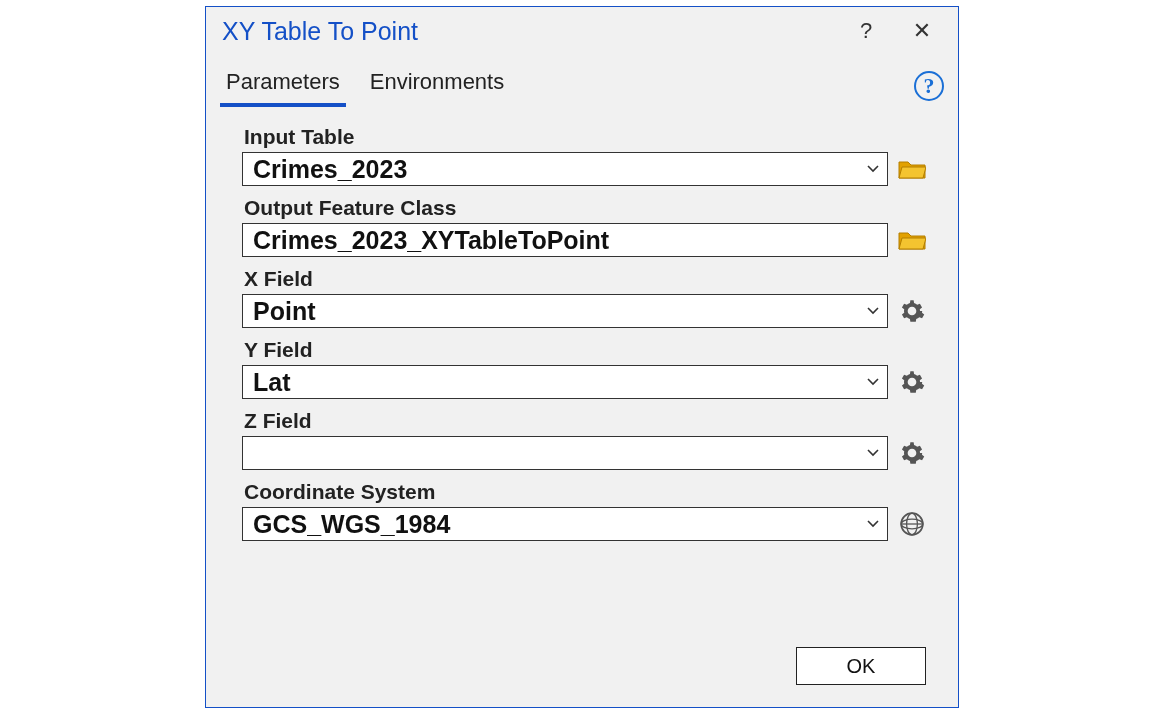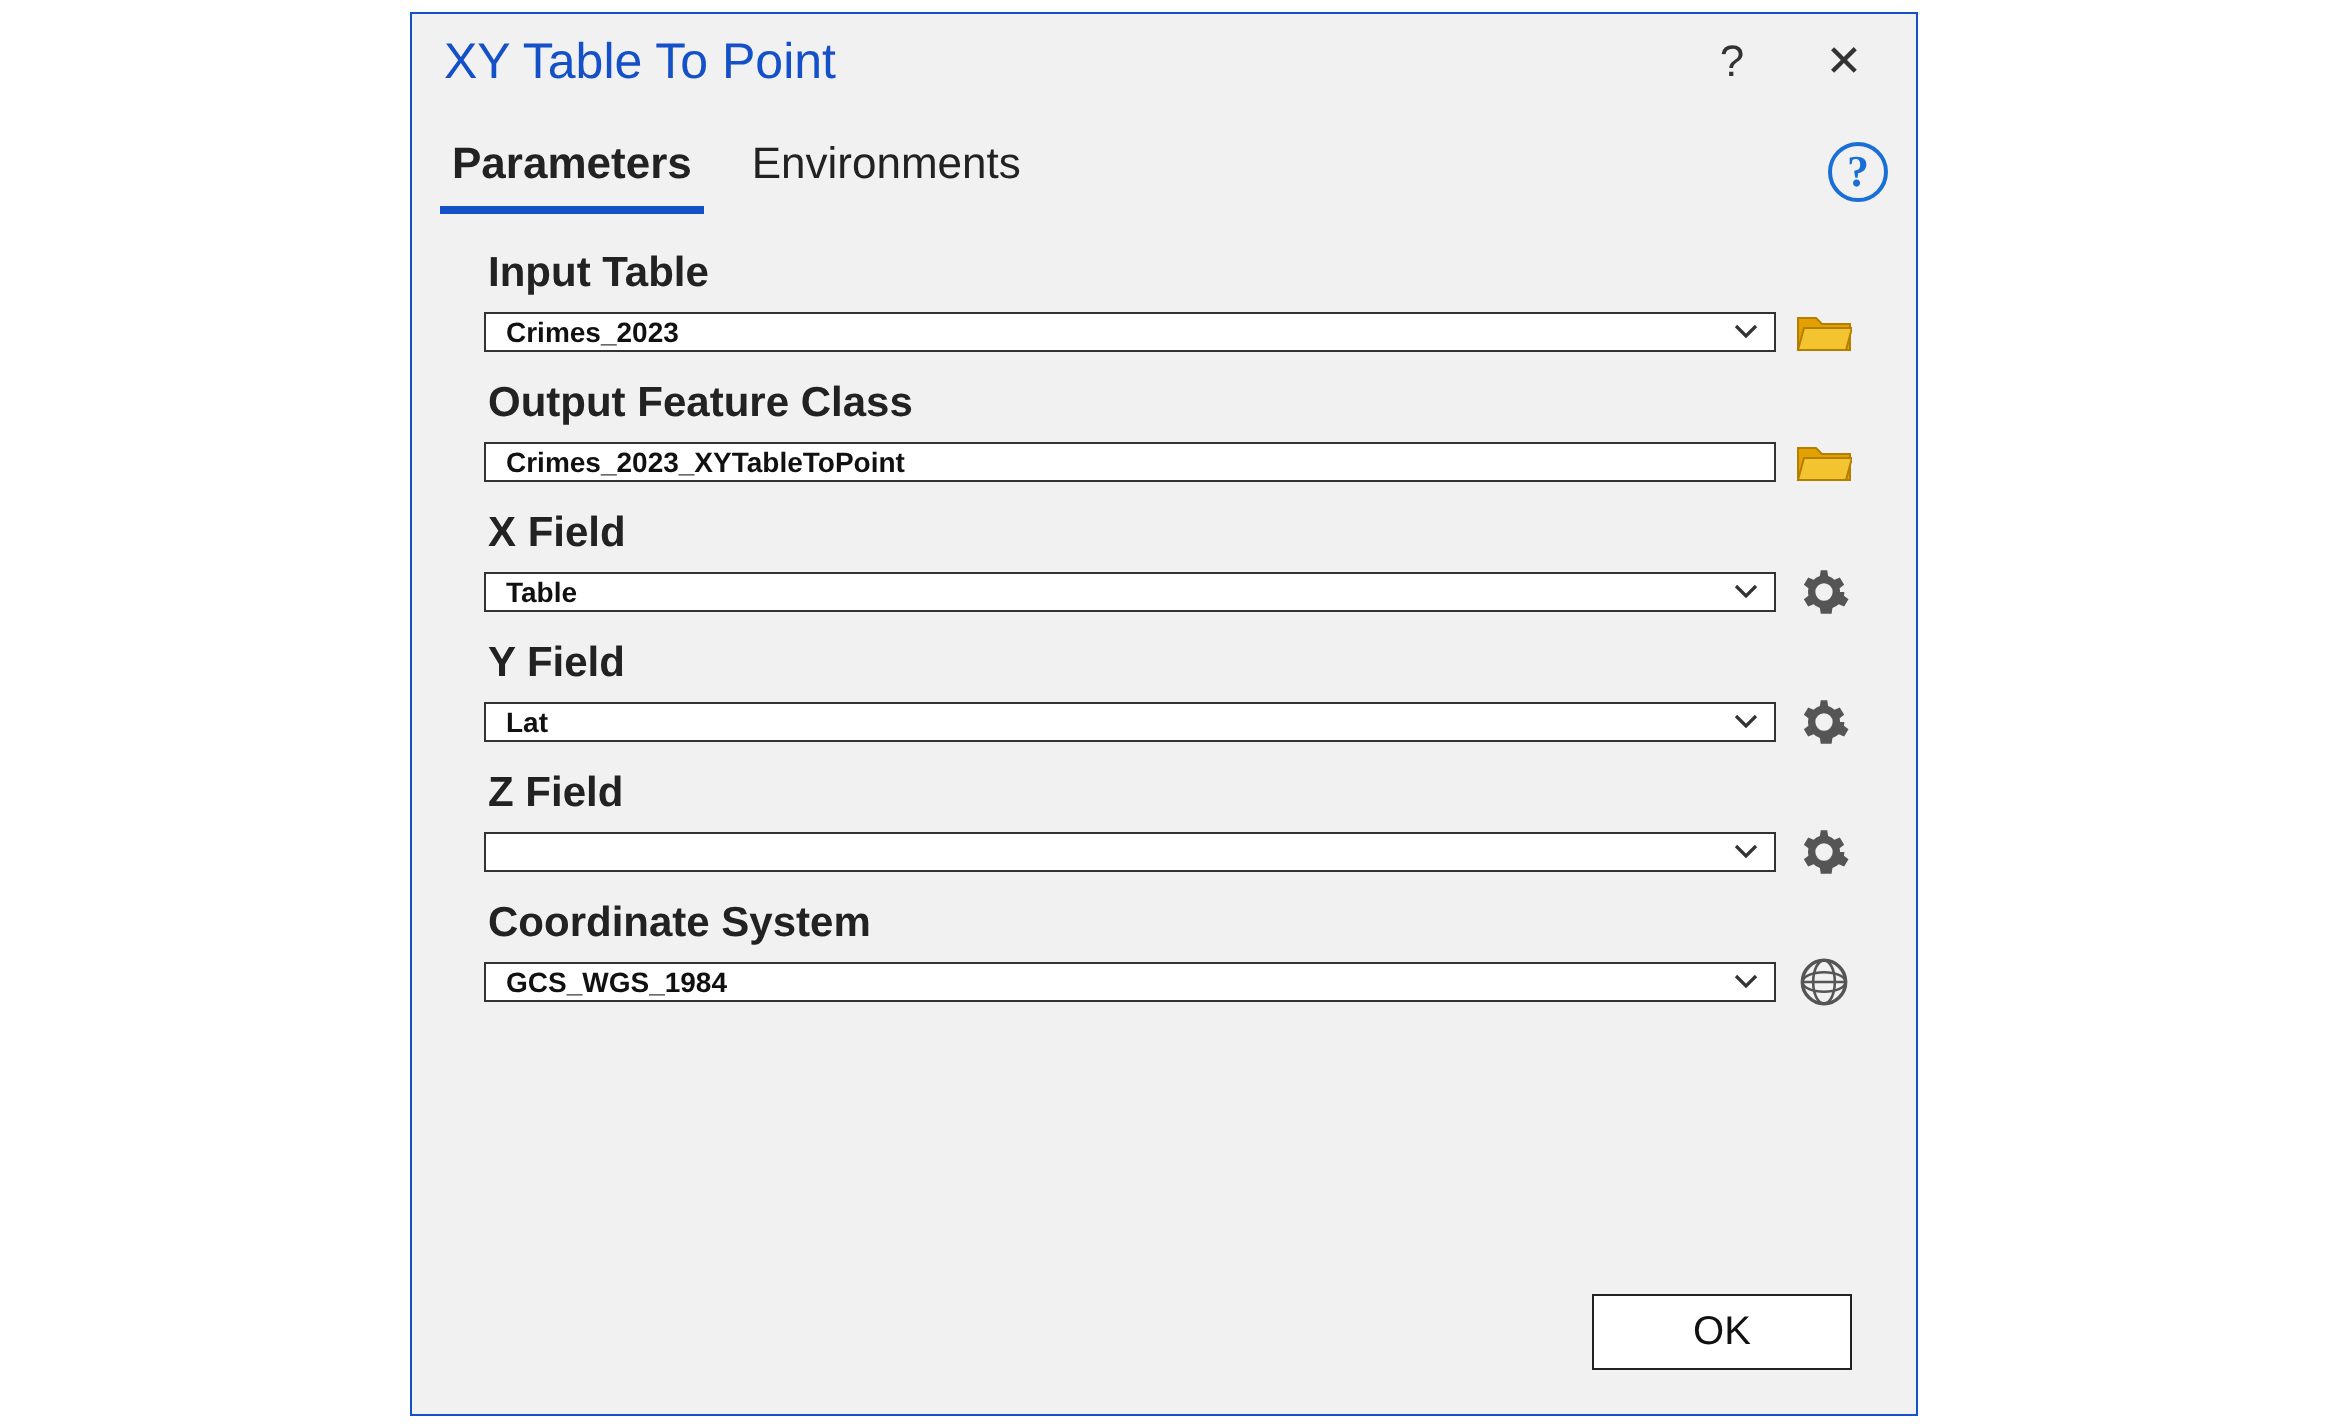--- a/index.html
+++ b/index.html
@@ -44,21 +44,21 @@
   }
   .tab {
     font-size: 22px;
     color: #222;
     padding: 4px 6px 8px 6px;
     margin-right: 18px;
     cursor: pointer;
     border-bottom: 4px solid transparent;
   }
   .tab.active {
-    font-weight: 700;
+    font-weight: 400;
     border-bottom: 4px solid #1450c7;
   }
   .help-circle {
     margin-left: auto;
     width: 30px; height: 30px;
     border: 2.5px solid #1a6fd6;
     border-radius: 50%;
     color: #1a6fd6;
     display: flex;
     align-items: center;
@@ -78,28 +78,28 @@
     color: #222;
     margin: 0 0 3px 2px;
   }
   .input-line {
     display: flex;
     align-items: center;
     gap: 10px;
   }
   .combo {
     flex: 1;
-    height: 20px;
+    height: 34px;
     background: #ffffff;
     border: 1px solid #333;
     position: relative;
     display: flex;
     align-items: center;
     padding: 0 28px 0 10px;
-    font-size: 14px;
+    font-size: 25px;
     color: #111;
     cursor: pointer;
   }
   .combo .chev {
     position: absolute;
     right: 8px;
     top: 50%;
     transform: translateY(-50%);
     pointer-events: none;
   }
@@ -176,21 +176,21 @@
             <path d="M1 20 L4 9 L28 9 L25 20 Z" fill="#f4c430" stroke="#b47f00" stroke-width="1"></path>
           </svg>
         </div>
       </div>
     </div>
 
     <div class="field-row">
       <div class="field-label">X Field</div>
       <div class="input-line">
         <div class="combo">
-          <span>Table</span>
+          <span>Point</span>
           <span class="chev">
             <svg width="12" height="8">
                 <polyline points="1,1 6,6 11,1" fill="none" stroke="#333" stroke-width="1.6"></polyline>
               </svg>
           </span>
         </div>
         <div class="side-icon">
           <svg width="26" height="26" viewBox="0 0 24 24">
             <path fill="#555" d="M12 8a4 4 0 1 0 0 8 4 4 0 0 0 0-8zm9.4 4c0 .6-.1 1.1-.2 1.7l2.1 1.6-2 3.4-2.5-1a8 8 0 0 1-2.9 1.7l-.4 2.6H10.5l-.4-2.6a8 8 0 0 1-2.9-1.7l-2.5 1-2-3.4 2.1-1.6a8 8 0 0 1 0-3.4L2.7 8.7l2-3.4 2.5 1A8 8 0 0 1 10.1 4.6L10.5 2h3l.4 2.6a8 8 0 0 1 2.9 1.7l2.5-1 2 3.4-2.1 1.6c.1.6.2 1.1.2 1.7z"></path>
           </svg>

